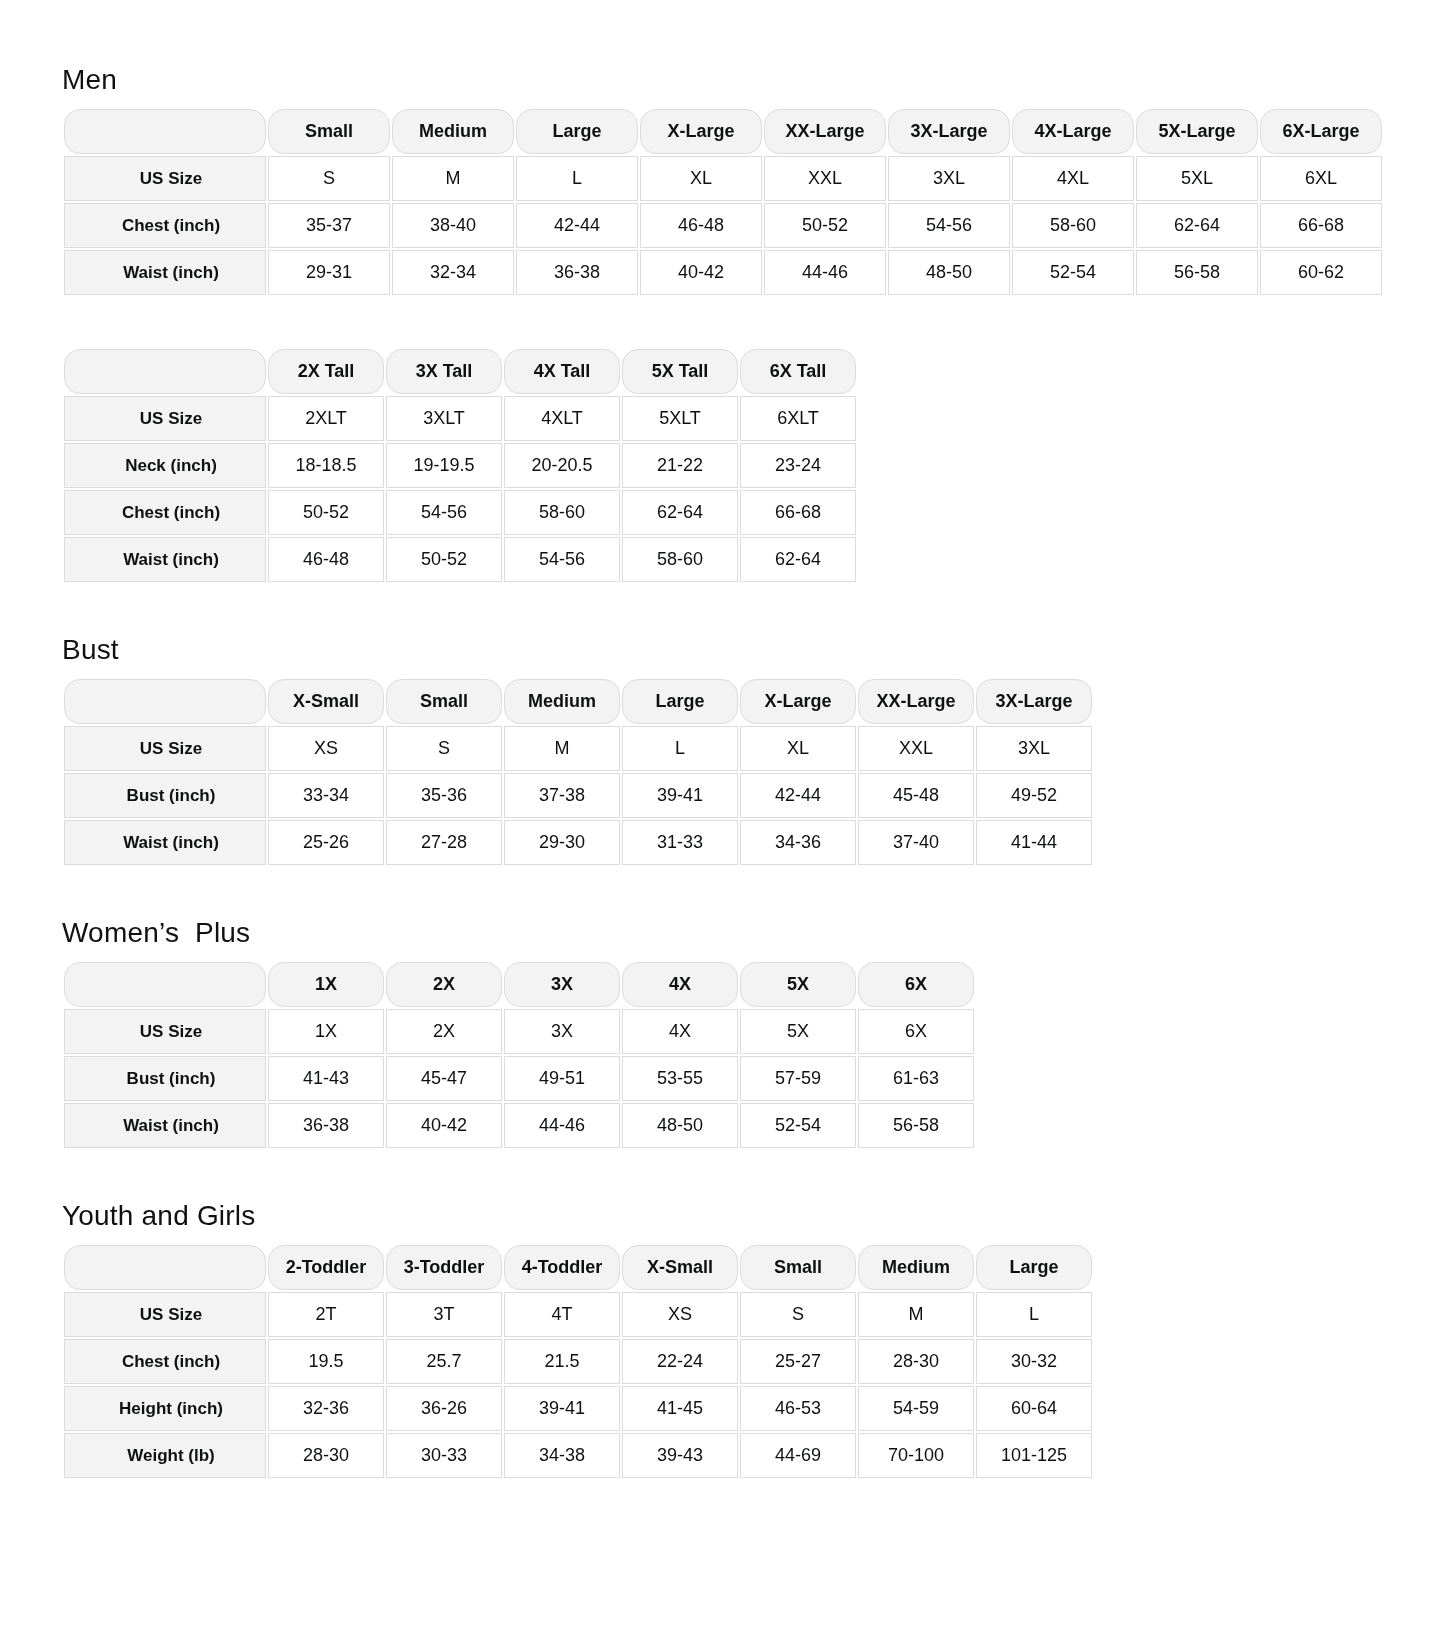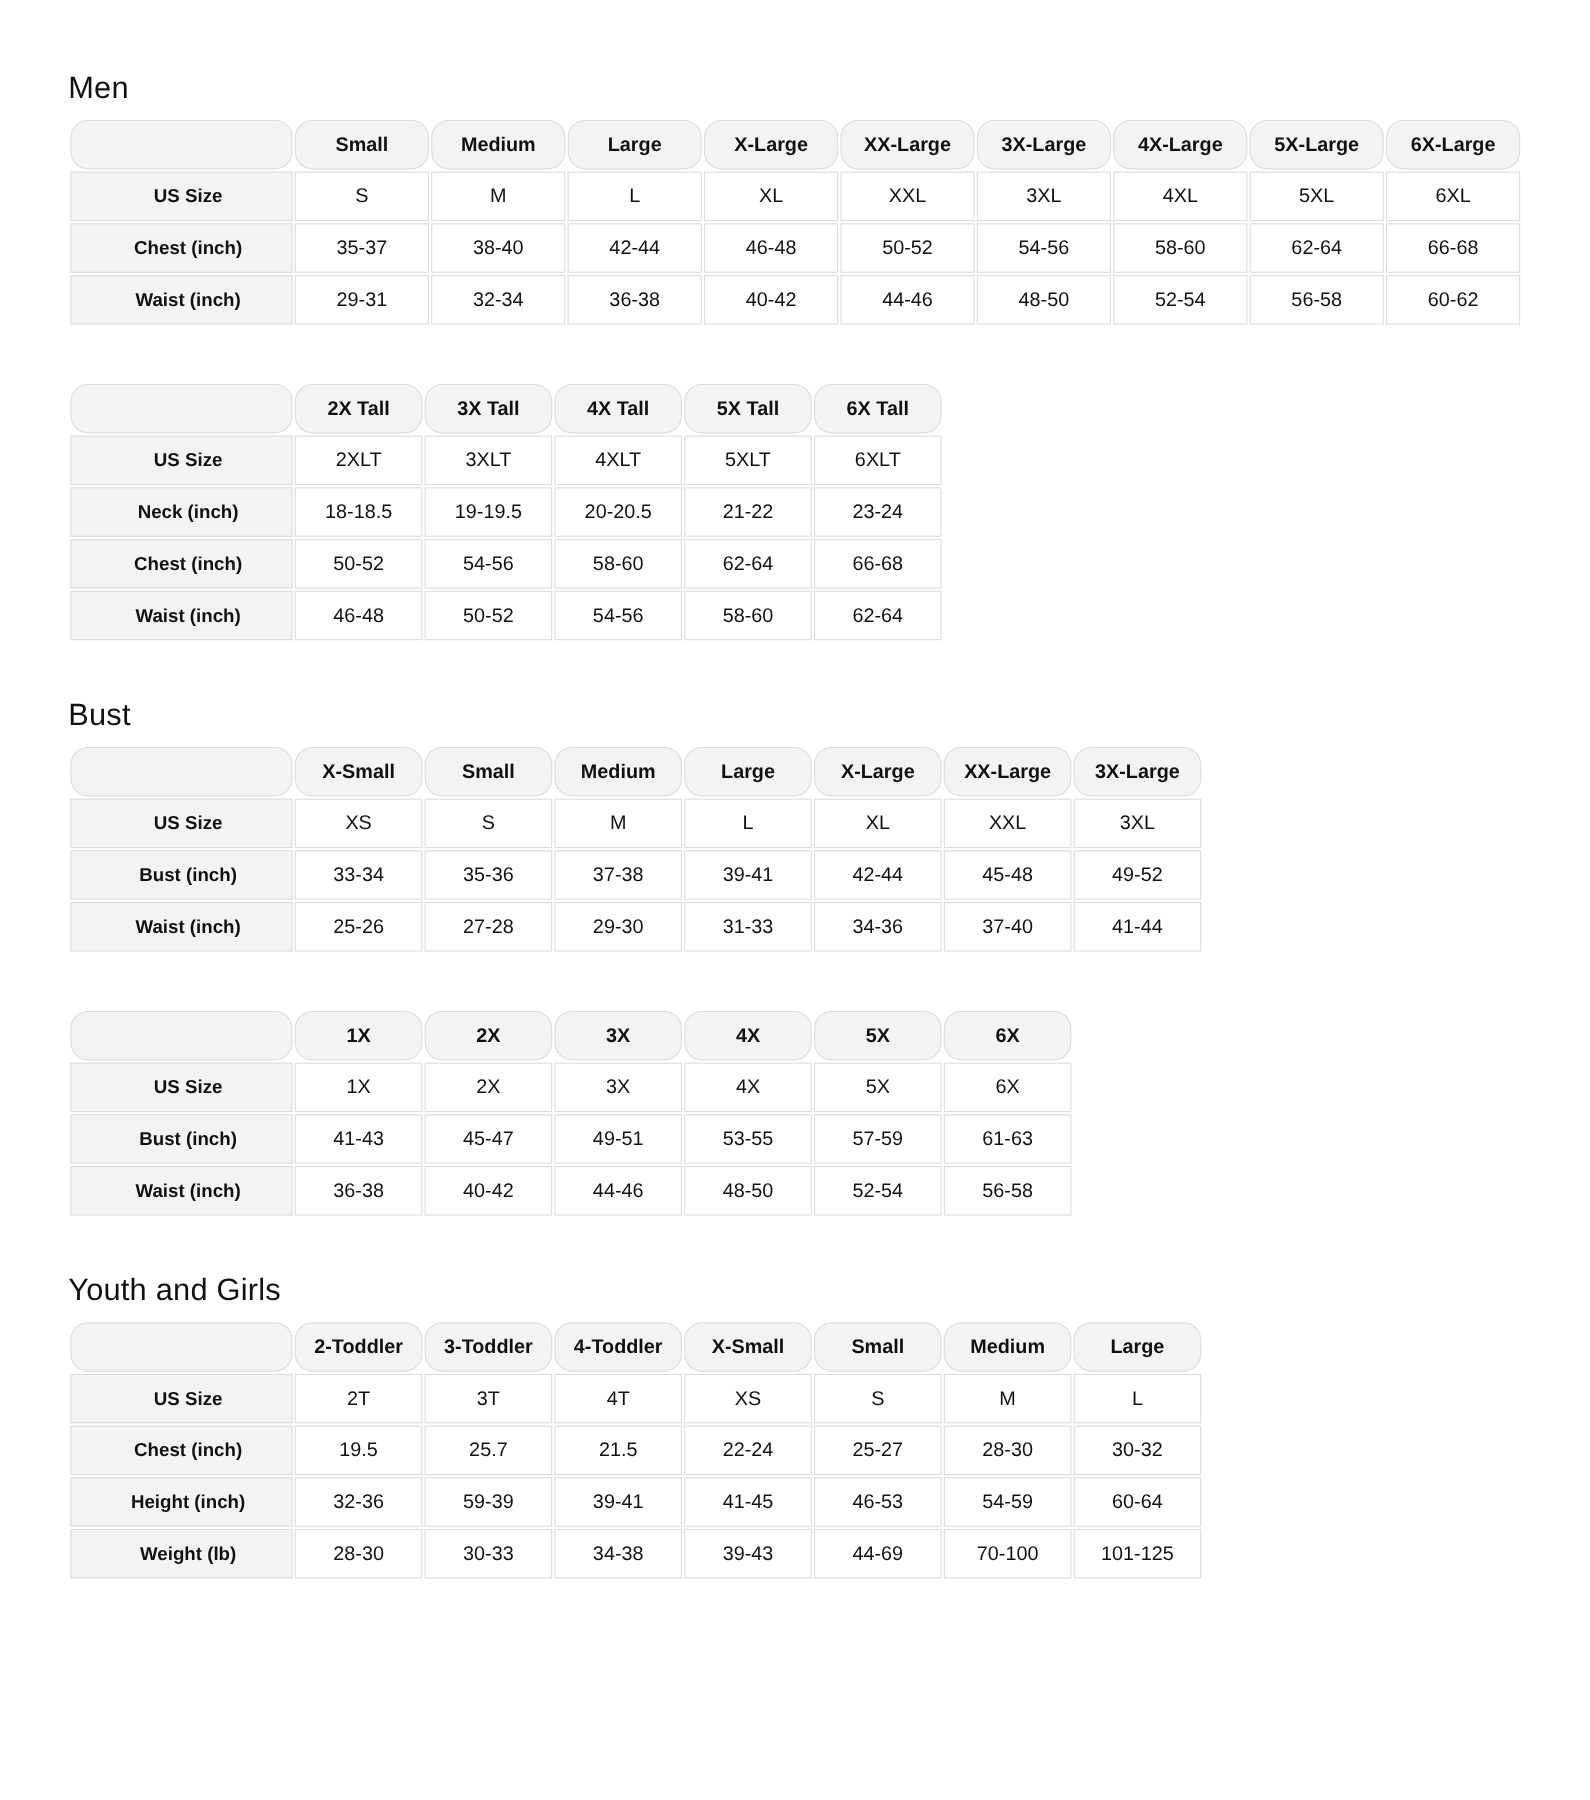--- a/index.html
+++ b/index.html
@@ -251,20 +251,23 @@
             <td class="value-cell">29-30</td>
             <td class="value-cell">31-33</td>
             <td class="value-cell">34-36</td>
             <td class="value-cell">37-40</td>
             <td class="value-cell">41-44</td>
           </tr>
         </tbody>
       </table>
     </section>
     <section class="section" data-section="womens-plus">
+      <div class="section-heading">
+        <h2 class="section-title">Women’s &nbsp;Plus</h2>
+      </div>
       <table>
         <colgroup>
           <col class="label-col">
           <col class="data-col">
           <col class="data-col">
           <col class="data-col">
           <col class="data-col">
           <col class="data-col">
           <col class="data-col">
         </colgroup>
@@ -354,21 +357,21 @@
             <td class="value-cell">25.7</td>
             <td class="value-cell">21.5</td>
             <td class="value-cell">22-24</td>
             <td class="value-cell">25-27</td>
             <td class="value-cell">28-30</td>
             <td class="value-cell">30-32</td>
           </tr>
           <tr>
             <th class="row-label">Height (inch)</th>
             <td class="value-cell">32-36</td>
-            <td class="value-cell">59-39</td>
+            <td class="value-cell">36-26</td>
             <td class="value-cell">39-41</td>
             <td class="value-cell">41-45</td>
             <td class="value-cell">46-53</td>
             <td class="value-cell">54-59</td>
             <td class="value-cell">60-64</td>
           </tr>
           <tr>
             <th class="row-label">Weight (lb)</th>
             <td class="value-cell">28-30</td>
             <td class="value-cell">30-33</td>

